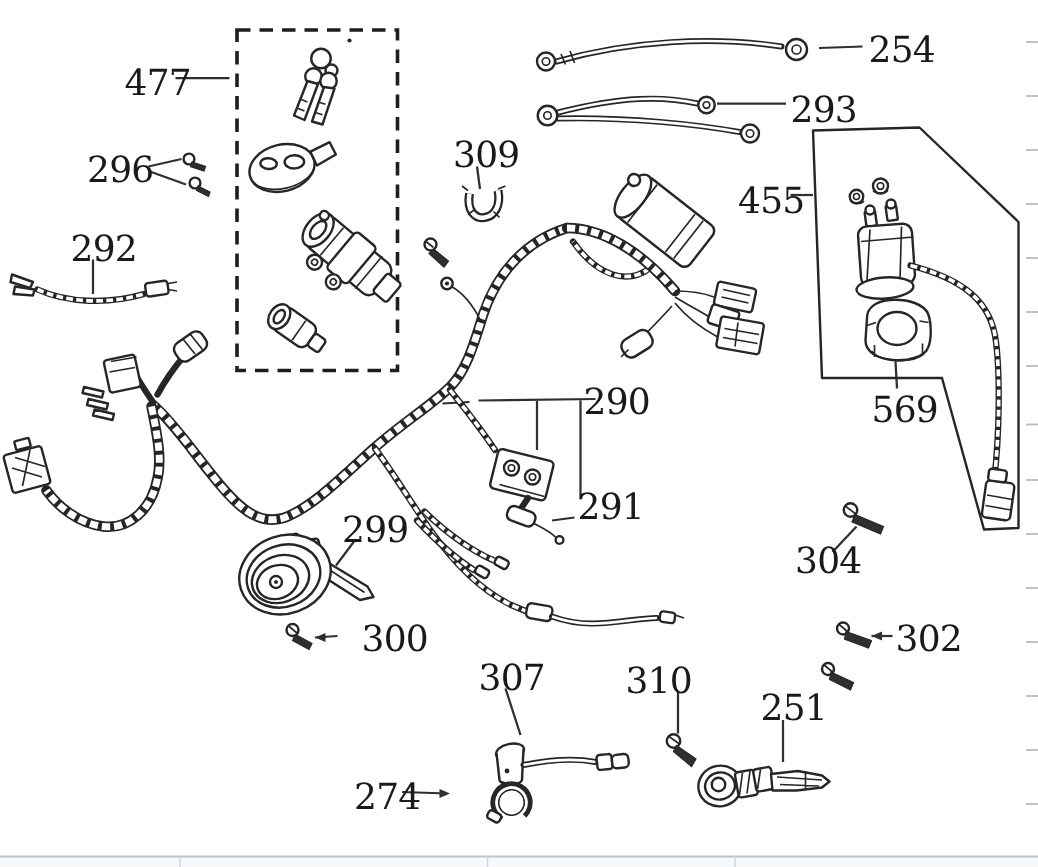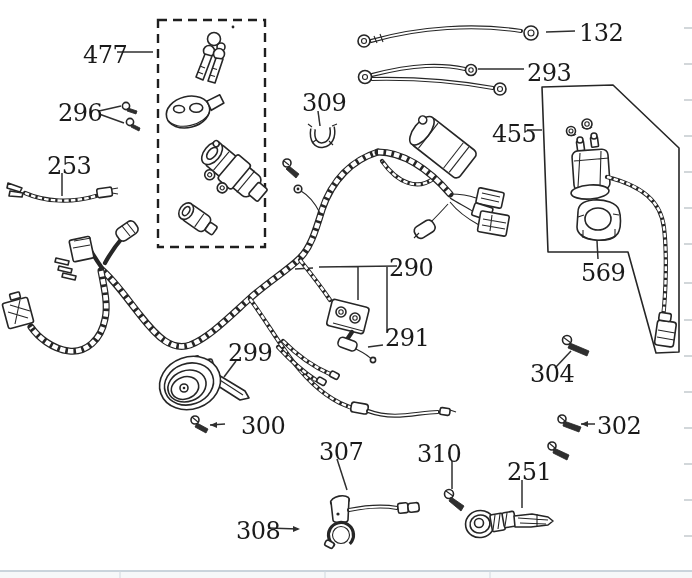--- a/index.html
+++ b/index.html
@@ -355,30 +355,30 @@
     <rect class="ol" x="503" y="512" width="12" height="15" rx="2" transform="rotate(-10 509 519)"></rect>
     <path class="th" d="M495,515 l-2,15 M500,514 l-2,15 M507,513 l-2,13"></path>
     <polygon class="ol" points="514,516 532,514 548,517 553,521 548,525 531,527 515,527"></polygon>
     <path class="th" d="M518,518 l30,2 M520,523 l26,1 M537,514 l0,12"></path>
   </g>
 
 </svg>
 
   <div class="callout" style="left:389px;top:256px">290</div>
   <div class="callout" style="left:385px;top:326px">291</div>
-  <div class="callout" style="left:47px;top:154px">253</div>
+  <div class="callout" style="left:47px;top:154px">292</div>
   <div class="callout" style="left:527px;top:61px">293</div>
-  <div class="callout" style="left:579px;top:21px">132</div>
+  <div class="callout" style="left:579px;top:21px">254</div>
   <div class="callout" style="left:83px;top:43px">477</div>
   <div class="callout" style="left:58px;top:101px">296</div>
   <div class="callout" style="left:228px;top:341px">299</div>
   <div class="callout" style="left:241px;top:414px">300</div>
   <div class="callout" style="left:597px;top:414px">302</div>
   <div class="callout" style="left:530px;top:362px">304</div>
   <div class="callout" style="left:492px;top:122px">455</div>
   <div class="callout" style="left:581px;top:261px">569</div>
   <div class="callout" style="left:319px;top:440px">307</div>
-  <div class="callout" style="left:236px;top:519px">308</div>
+  <div class="callout" style="left:236px;top:519px">274</div>
   <div class="callout" style="left:302px;top:91px">309</div>
   <div class="callout" style="left:417px;top:442px">310</div>
   <div class="callout" style="left:507px;top:460px">251</div>
 
 </div>
 
 </body></html>

